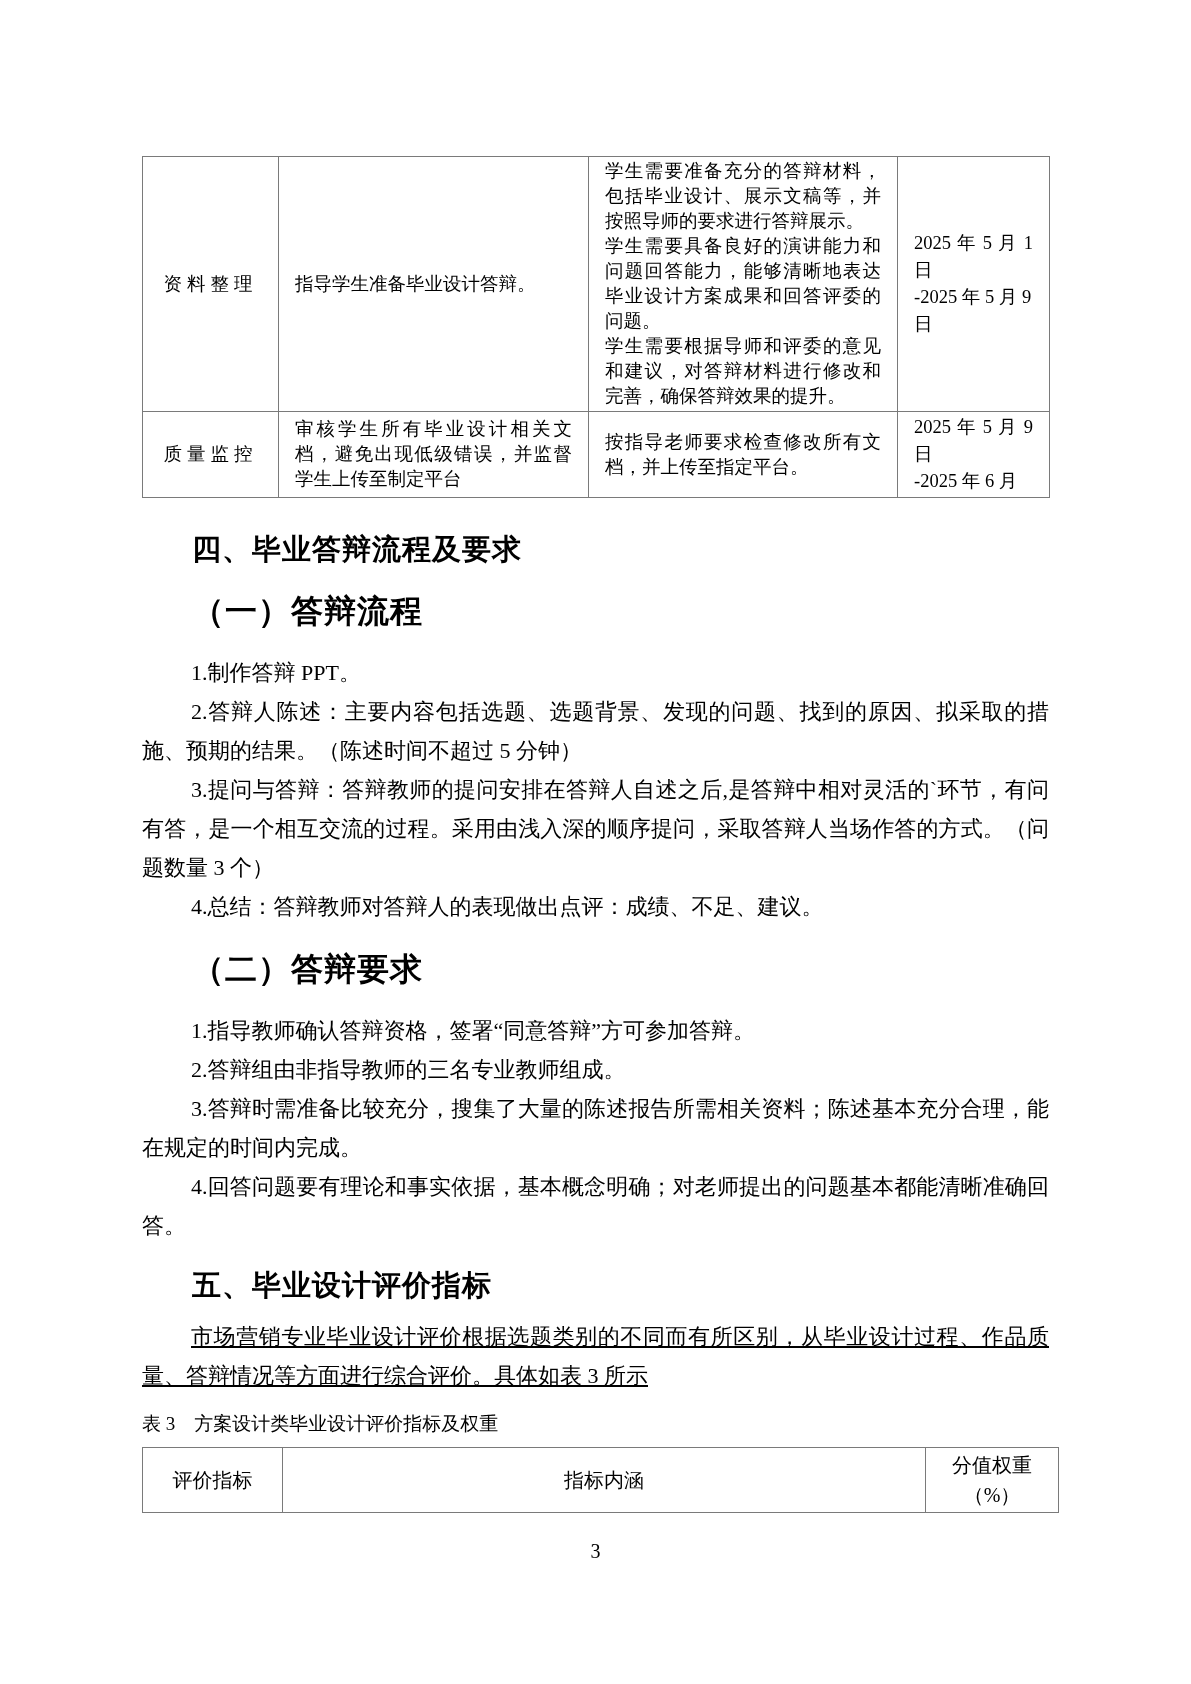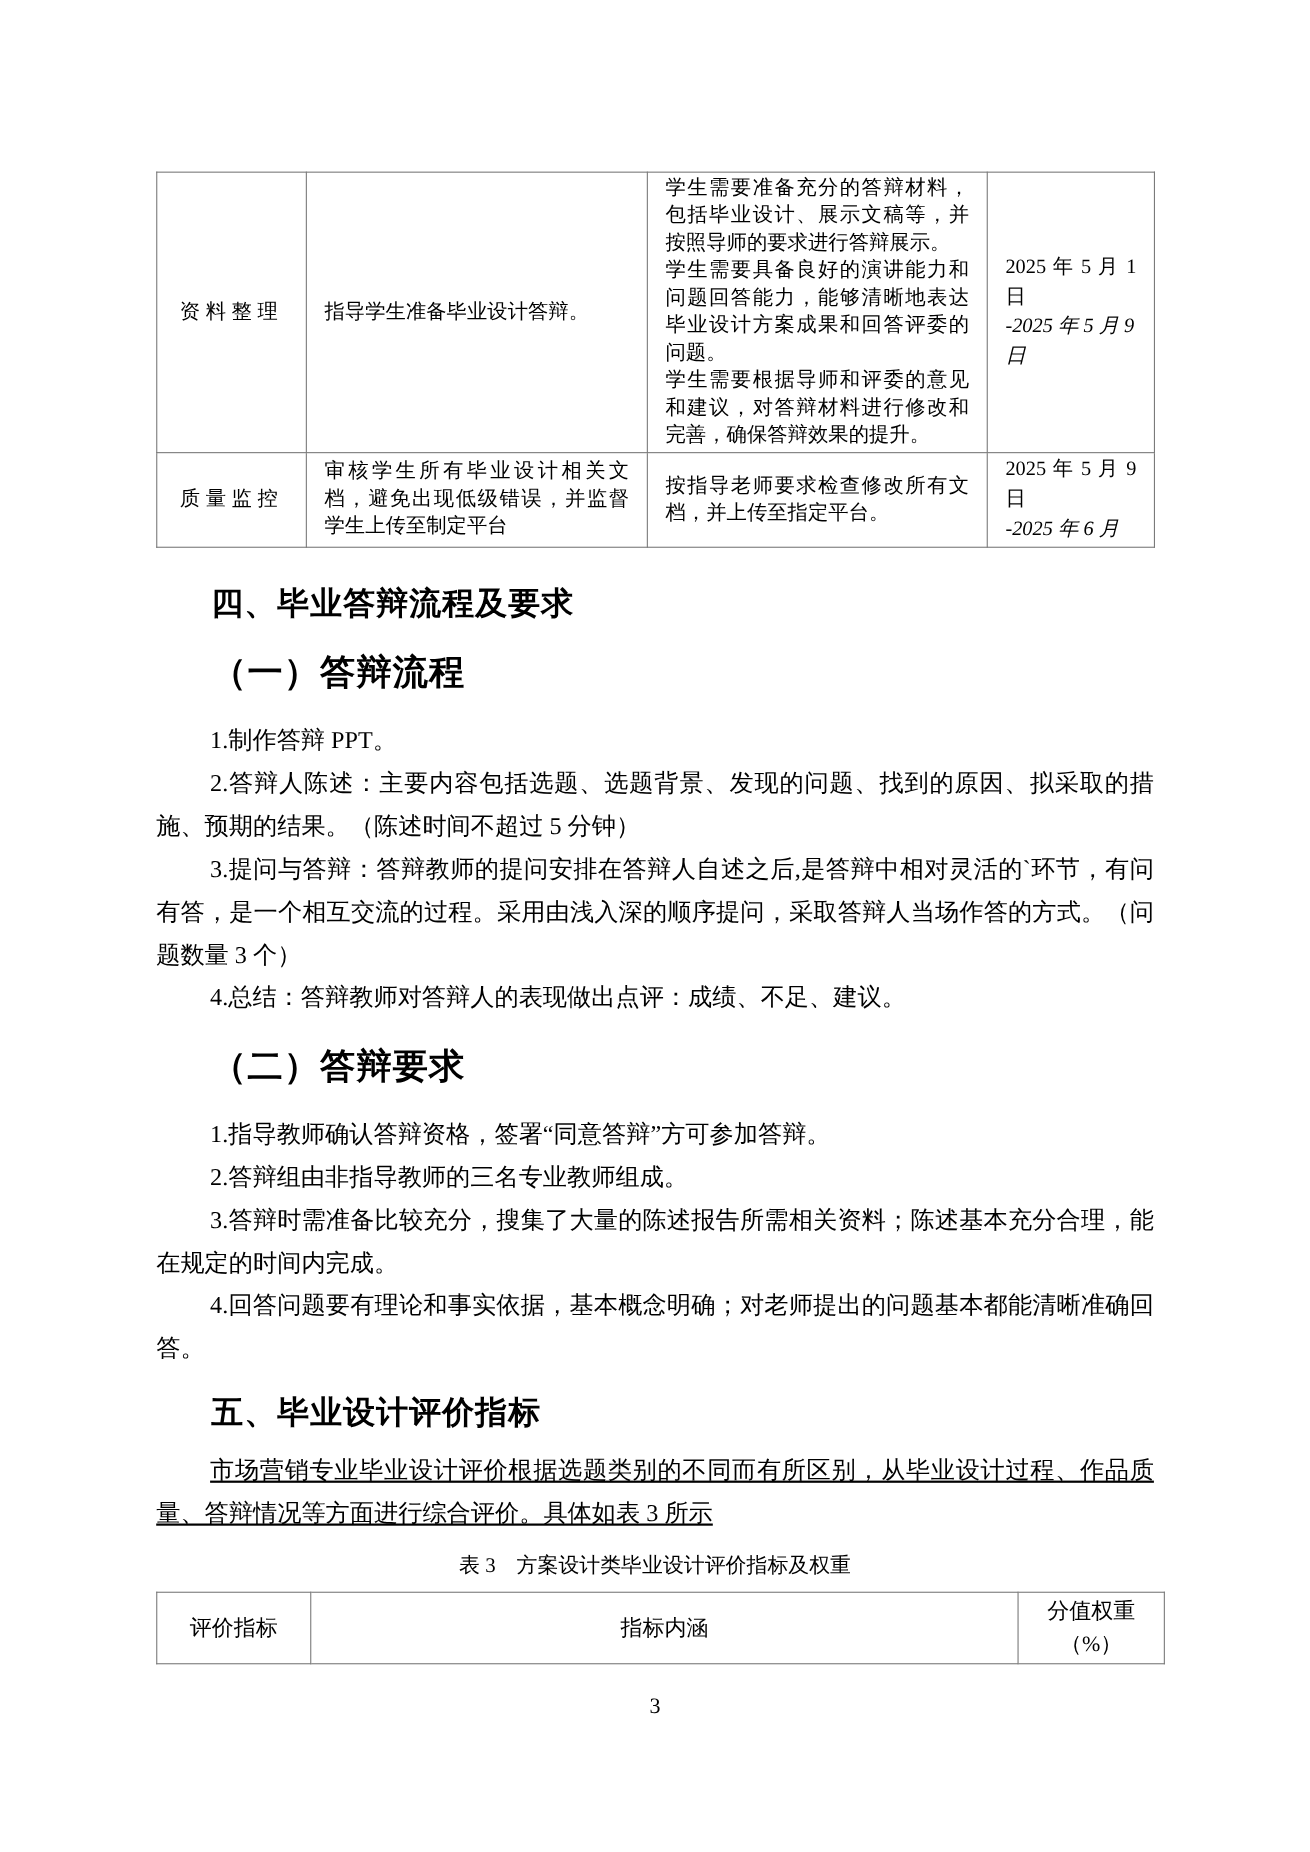--- a/index.html
+++ b/index.html
@@ -24,21 +24,21 @@
   table.process td { border:1.5px solid #7a7a7a; padding:2px 16px; overflow:hidden; }
   tr.proc-row-1 { height:219px; }
   tr.proc-row-2 { height:78px; }
   td.cell-stage { text-align:center; vertical-align:middle; letter-spacing:5px; padding:2px 2px; }
   td.cell-task  { vertical-align:middle; text-align:justify; }
   td.cell-req   { text-align:justify; }
   td.cell-req.top { vertical-align:top; }
   td.cell-req.mid { vertical-align:middle; }
   td.cell-date  { vertical-align:middle; line-height:27px; padding:2px 6px; }
   .date-line-1  { text-align:justify; text-align-last:justify; }
-  .date-line-2  { text-align:left;font-style:italic; }
+  .date-line-2  { text-align:left; }
 
   
   .h-level1 {
     font-family:"Liberation Sans","DejaVu Sans",sans-serif;
     font-weight:bold; font-size:29px; line-height:31px;
     letter-spacing:1px; margin:36px 0 0 50px;
   }
   .h-level1.five { margin-top:25px; }
   .h-level2 {
     font-family:"Liberation Sans","DejaVu Sans",sans-serif;
@@ -50,21 +50,21 @@
   
   .para-group { margin-top:28px; }
   .para-group p, .sec5-para p {
     margin:0; font-size:22px; line-height:39px;
     text-align:justify; text-indent:49px;
   }
   .sec5-para { margin-top:16px;text-decoration:underline; }
 
   
   .table-caption {
-    margin-top:16px; text-align:center;
+    margin-top:16px; 
     font-size:19px; line-height:26px;
   }
   table.eval {
     border-collapse:collapse; table-layout:fixed;
     width:916px; margin-top:10px;
     font-size:20px; line-height:30px;
   }
   table.eval td { border:1.5px solid #7a7a7a; text-align:center; vertical-align:middle; padding:2px 6px; }
   tr.eval-header { height:62px; }
 

